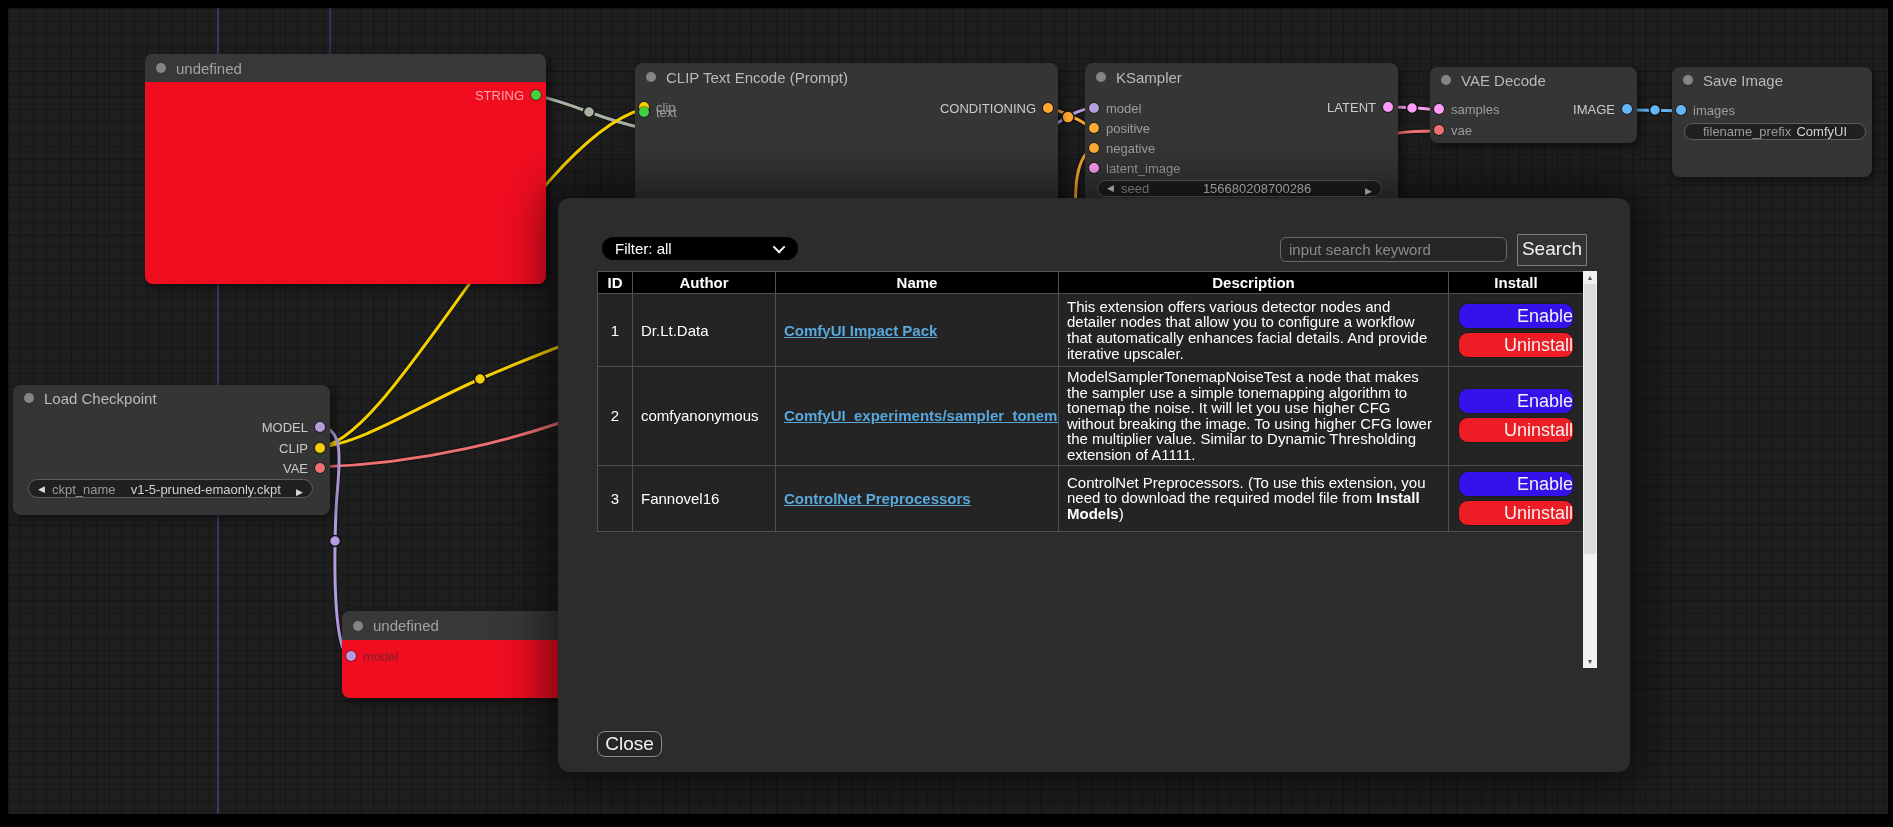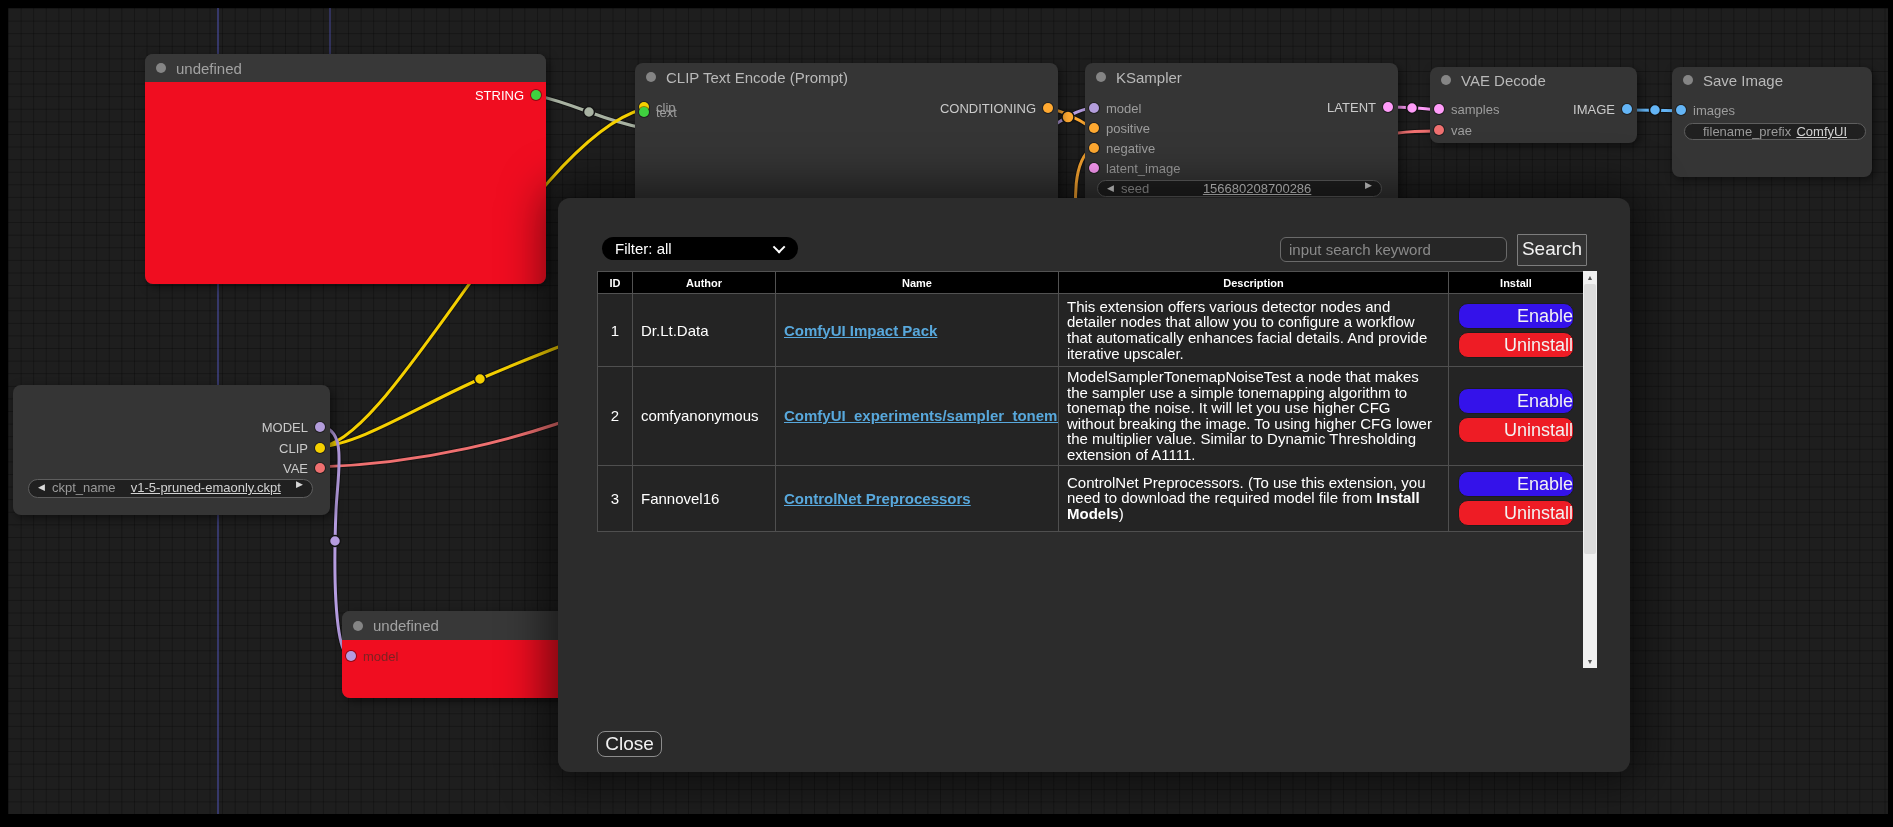--- a/index.html
+++ b/index.html
@@ -33,24 +33,24 @@
   }
   .node-dot{width:10px;height:10px;border-radius:50%;background:#858585;flex:0 0 auto;}
   .node-title{font-size:15px;color:#b9b9b9;white-space:nowrap;}
   .red-body{position:absolute;left:0;right:0;bottom:0;background:#f00d20;border-radius:0 0 8px 8px;}
   .slot{position:absolute;height:18px;display:flex;align-items:center;gap:7px;font-size:13px;color:#9d9d9d;white-space:nowrap;}
   .slot.in{left:4px;}
   .slot.out{right:5px;flex-direction:row-reverse;color:#cacaca;}
   .sdot{width:10px;height:10px;border-radius:50%;box-shadow:0 0 0 1px rgba(0,0,0,0.4);flex:0 0 auto;}
   .widget{
     position:absolute;background:#202020;border:1px solid #5e5e5e;border-radius:10px;
-    display:flex;align-items:flex-start;justify-content:space-between;
+    display:flex;align-items:flex-end;justify-content:space-between;
     font-size:13px;color:#9a9a9a;padding:0 9px;box-sizing:border-box;
   }
-  .widget .wval{color:#d2d2d2;text-decoration:underline;}
+  .widget .wval{color:#d2d2d2;}
   .warr{color:#d8d8d8;font-size:9px;line-height:1;}
   .wleft{display:flex;align-items:center;gap:7px;}
   
   .dialog{
     position:absolute;left:558px;top:198px;width:1072px;height:574px;
     background:#2c2c2c;border-radius:12px;z-index:5;
     box-shadow:0 0 45px 12px rgba(0,0,0,0.55);
   }
   .filter-select{
     position:absolute;left:44px;top:39px;width:196px;height:23px;
@@ -68,21 +68,21 @@
   }
   .search-input::placeholder{color:#8a8a8a;}
   .search-btn{
     position:absolute;left:959px;top:36px;width:68px;height:30px;
     background:#333;border:1px solid #7d7d7d;border-radius:1px;
     color:#f2f2f2;font-size:19px;text-align:center;line-height:28px;cursor:pointer;
   }
   .tbl-wrap{position:absolute;left:39px;top:73px;width:1000px;height:397px;}
   table.ext{border-collapse:collapse;table-layout:fixed;width:986px;}
   table.ext th{
-    background:#000;color:#fff;font-weight:bold;font-size:11px;height:21px;
+    background:#000;color:#fff;font-weight:bold;font-size:15px;height:21px;
     border:1px solid #525252;text-align:center;padding:0;
   }
   table.ext td{
     background:#242424;border:1px solid #4f4f4f;color:#fff;font-size:15px;
     padding:2px 8px;vertical-align:middle;overflow:hidden;
   }
   td.c-id{text-align:center;}
   td.c-name{white-space:nowrap;}
   td.c-desc{font-size:14.5px;line-height:15.6px;vertical-align:top;padding:3px 6px;}
   a.ext-link{color:#58a8dc;font-weight:bold;text-decoration:underline;cursor:pointer;}
@@ -145,21 +145,21 @@
     <circle cx="1655" cy="110" r="5.5" fill="#64b5f6"></circle>
   </g>
 </svg>
 
 <div class="node" style="left:145px;top:54px;width:401px;height:230px;">
   <div class="node-header" style="background:#383838;">
     <span class="node-dot"></span>
     <span class="node-title" style="color:#a2a2a2;">undefined</span>
   </div>
   <div class="red-body" style="top:28px;"></div>
-  <div class="slot out" style="top:32px;color:#ffffff;">
+  <div class="slot out" style="top:32px;color:#fca5a5;">
     <span class="sdot" style="background:#3fd13f;"></span>
     <span>STRING</span>
   </div>
 </div>
 
 <div class="node" style="left:635px;top:63px;width:423px;height:137px;border-radius:8px 8px 0 0;">
   <div class="node-header">
     <span class="node-dot"></span>
     <span class="node-title">CLIP Text Encode (Prompt)</span>
   </div>
@@ -240,20 +240,24 @@
     <span class="sdot" style="background:#64b5f6;"></span>
     <span>images</span>
   </div>
   <div class="widget" style="left:12px;right:6px;top:56px;height:17px;padding:0 18px;">
     <span>filename_prefix</span>
     <span class="wval">ComfyUI</span>
   </div>
 </div>
 
 <div class="node" style="left:13px;top:385px;width:317px;height:130px;">
+  <div class="node-header" style="height:26px;">
+    <span class="node-dot"></span>
+    <span class="node-title">Load Checkpoint</span>
+  </div>
   <div class="slot out" style="top:33px;">
     <span class="sdot" style="background:#b39ddb;"></span>
     <span>MODEL</span>
   </div>
   <div class="slot out" style="top:54px;">
     <span class="sdot" style="background:#f5d000;"></span>
     <span>CLIP</span>
   </div>
   <div class="slot out" style="top:74px;">
     <span class="sdot" style="background:#ef7070;"></span>

